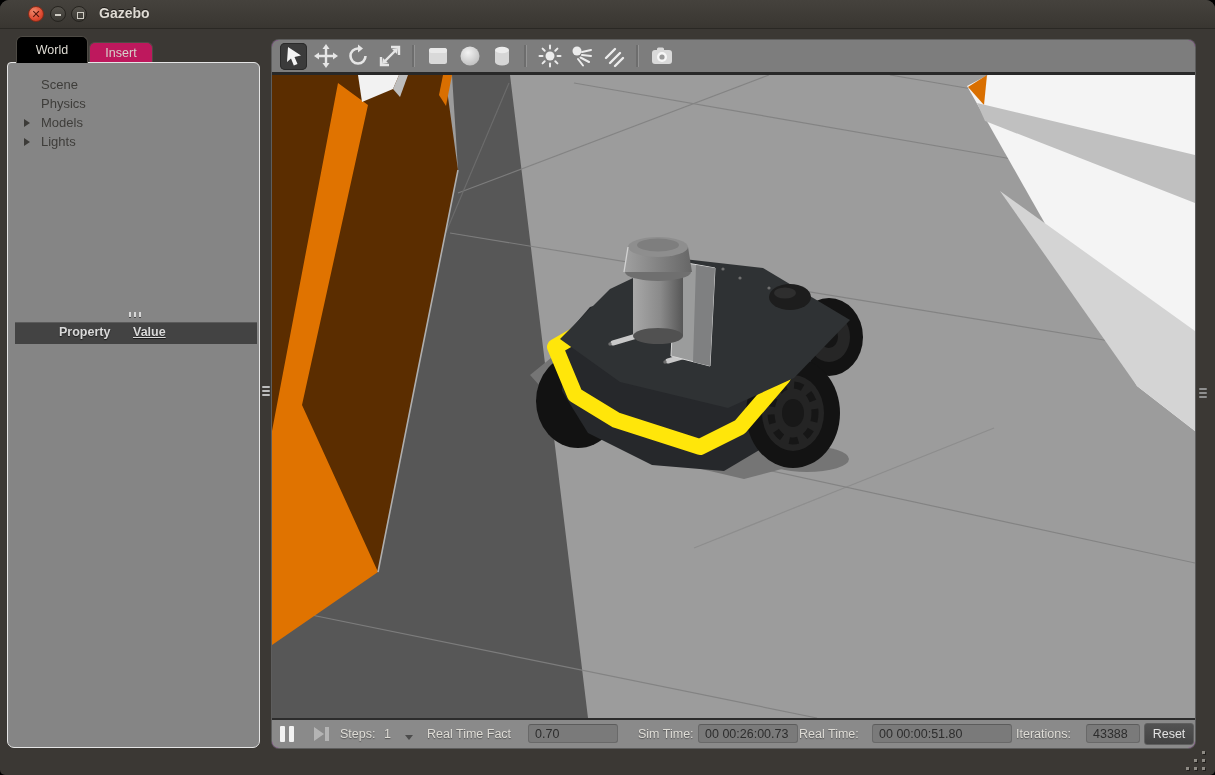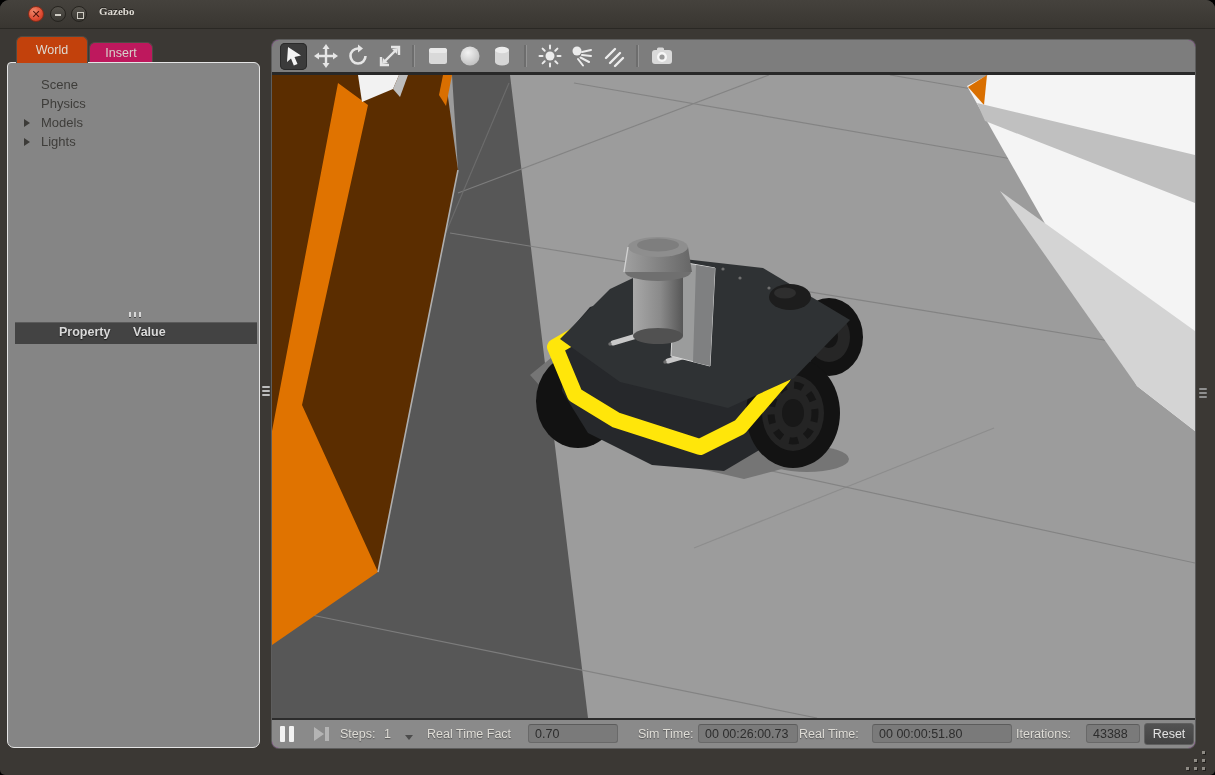--- a/index.html
+++ b/index.html
@@ -9,41 +9,41 @@
   
   .titlebar{position:absolute;left:0;top:0;width:100%;height:28px;
     background:linear-gradient(#45423d,#393631);border-bottom:1px solid #2a2824;}
   .winbtn{position:absolute;top:6px;width:16px;height:16px;border-radius:50%;box-sizing:border-box;}
   .btn-close{left:28px;background:radial-gradient(circle at 35% 30%,#ef8a6d,#df4b32 60%,#b23520);
     border:1px solid #892c18;color:#4f130a;font-size:11px;font-weight:bold;line-height:14px;text-align:center;}
   .btn-min{left:50px;background:linear-gradient(#55524c,#3a3833);border:1px solid #26241f;}
   .btn-max{left:71px;background:linear-gradient(#55524c,#3a3833);border:1px solid #26241f;}
   .btn-min::after{content:"";position:absolute;left:4px;top:7px;width:6px;height:1.6px;background:#cfccc4;}
   .btn-max::after{content:"";position:absolute;left:4.5px;top:4.5px;width:5px;height:5px;border:1.4px solid #cfccc4;}
-  .title{position:absolute;left:99px;top:5px;font-size:11px;font-weight:bold;color:#dfdbd4;
-    text-shadow:0 -1px 0 #1e1c19;font-family:Liberation Serif, serif;}
+  .title{position:absolute;left:99px;top:5px;font-size:14px;font-weight:bold;color:#dfdbd4;
+    text-shadow:0 -1px 0 #1e1c19;}
   
   .panel{position:absolute;left:7px;top:36px;width:253px;height:712px;}
   .tab{position:absolute;box-sizing:border-box;text-align:center;color:#dedbd3;font-size:12.5px;
     border:1px solid #4e4b45;border-bottom:none;border-radius:6px 6px 0 0;}
-  .tab.active{left:9px;top:0;width:72px;height:27px;background:#c2410c;line-height:26px;z-index:2;}
+  .tab.active{left:9px;top:0;width:72px;height:27px;background:#000000;line-height:26px;z-index:2;}
   .tab.inactive{left:82px;top:6px;width:64px;height:21px;background:#be185d;line-height:20px;color:#d6d3cb;}
   .panel-body{position:absolute;left:0;top:26px;width:253px;height:686px;background:#858585;
     border:1px solid #e5e5e5;border-radius:4px 6px 7px 7px;box-sizing:border-box;}
   .tree{position:absolute;left:0;top:12px;width:100%;}
   .tree-row{position:relative;height:19px;line-height:19px;font-size:13px;color:#3e3d3a;padding-left:33px;}
   .tree-row .arrow{position:absolute;left:16px;top:5.5px;width:0;height:0;
     border-left:6px solid #3c3b38;border-top:4px solid transparent;border-bottom:4px solid transparent;}
   .grip-dots{position:absolute;left:121px;top:249px;width:18px;height:6px;}
   .grip-dots i{float:left;width:2px;height:5px;background:#d6d6d6;margin-right:3px;box-shadow:0 1px 0 #4a4a4a;}
   .prop-header{position:absolute;left:7px;top:259px;width:242px;height:21px;background:#434343;
     border-top:1px solid #5a5a5a;}
   .prop-header span{position:absolute;top:2px;font-size:12.5px;font-weight:bold;color:#d9d9d9;
     text-shadow:0 1px 1px #1c1c1c;}
-  .prop-col1{left:9px;padding-left:35px;} .prop-col2{left:118px;}
+  .prop-col1{left:9px;padding-left:35px;} .prop-col2{left:118px;text-decoration:underline;}
   
   .vhandle{position:absolute;width:9px;height:16px;}
   .vhandle i{display:block;width:8px;height:2px;margin:2px 0;background:#bdbdbd;border-radius:1px;}
   .vhandle.left{left:262px;top:384px;} .vhandle.right{left:1199px;top:386px;}
   .vhandle.right i{background:#8f8f8f;}
   
   .viewport{position:absolute;left:272px;top:40px;width:923px;height:708px;background:#a21caf;
     border-radius:7px;overflow:hidden;box-shadow:0 0 0 1px #5d5d5d;}
   .toolbar{position:absolute;left:0;top:0;width:100%;height:32px;background:#7d7d7d;
     display:flex;align-items:center;padding-left:8px;box-sizing:border-box;gap:5px;}

